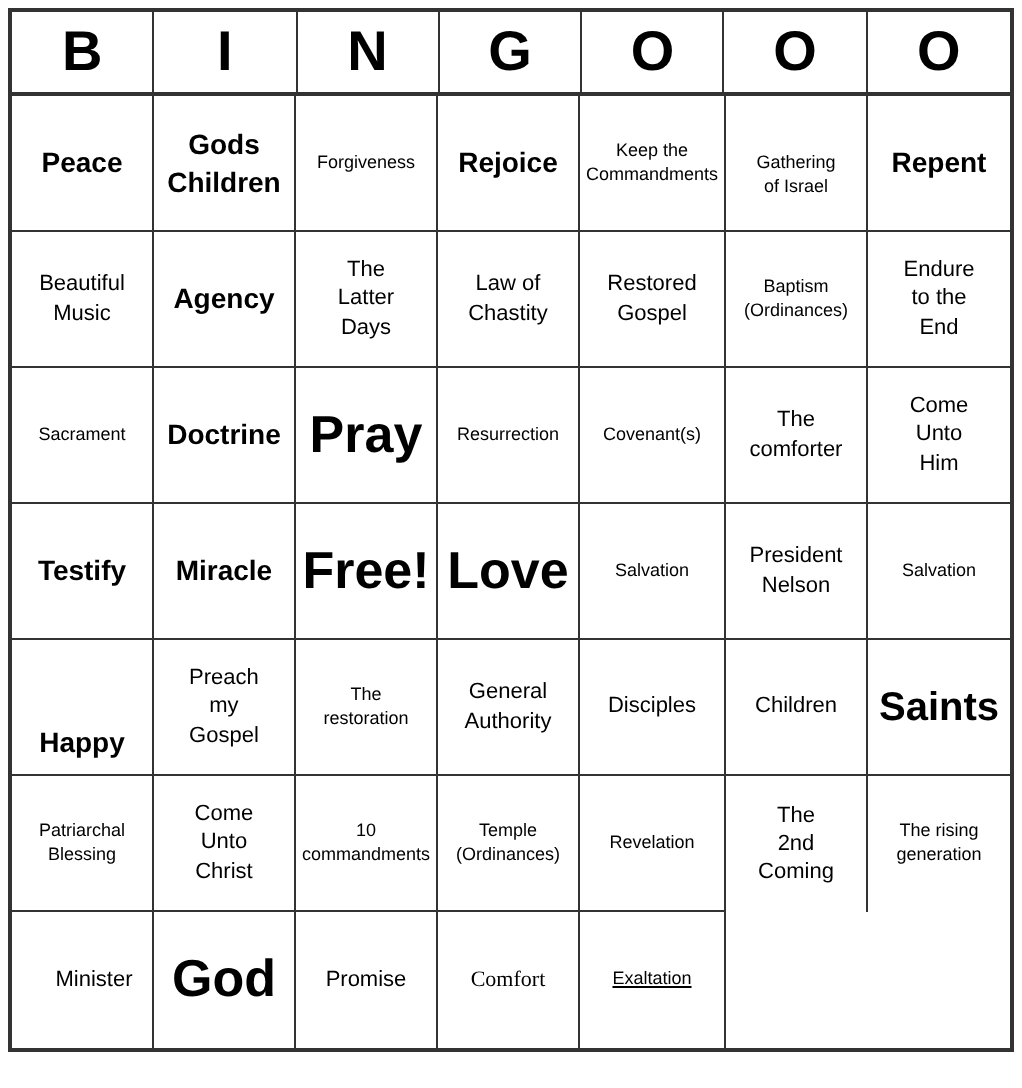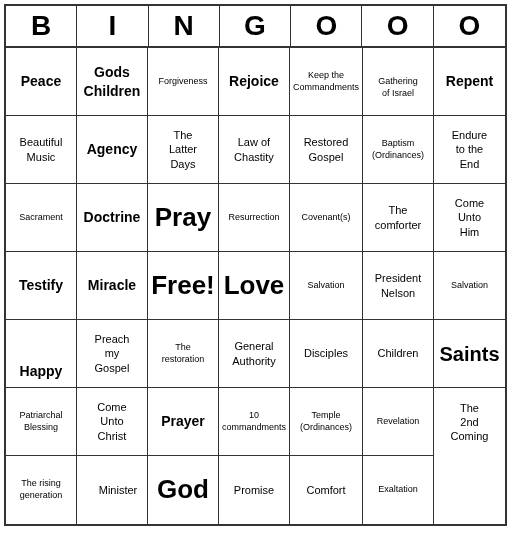--- a/index.html
+++ b/index.html
@@ -207,23 +207,20 @@
       <div class="cell">
         <span class="cell-text small" style="white-space: pre-line;">Patriarchal
 Blessing</span>
       </div>
       <div class="cell">
         <span class="cell-text" style="white-space: pre-line;">Come
 Unto
 Christ</span>
       </div>
       <div class="cell">
-        <span class="cell-text medium" style="white-space: pre-line;">Prayer</span>
-      </div>
-      <div class="cell">
         <span class="cell-text small" style="white-space: pre-line;">10
 commandments</span>
       </div>
       <div class="cell">
         <span class="cell-text small" style="white-space: pre-line;">Temple
 (Ordinances)</span>
       </div>
       <div class="cell">
         <span class="cell-text small" style="white-space: pre-line;">Revelation</span>
       </div>
@@ -238,20 +235,20 @@
       </div>
       <div class="cell" style="border-bottom: none;">
         <span class="cell-text" style="white-space: pre-line; padding-left: 12px;">Minister</span>
       </div>
       <div class="cell" style="border-bottom: none;">
         <span class="cell-text xlarge" style="white-space: pre-line;">God</span>
       </div>
       <div class="cell" style="border-bottom: none;">
         <span class="cell-text" style="white-space: pre-line;">Promise</span>
       </div>
-      <div class="cell" style="border-bottom: none;">
+      <div class="cell" style="border-bottom: none; font-family: Liberation Serif, serif;">
         <span class="cell-text" style="white-space: pre-line;">Comfort</span>
       </div>
-      <div class="cell" style="border-bottom: none;">
+      <div class="cell" style="border-bottom: none; text-decoration: underline;">
         <span class="cell-text small" style="white-space: pre-line;">Exaltation</span>
       </div>
     </div>
 </div>
 
 </body></html>

